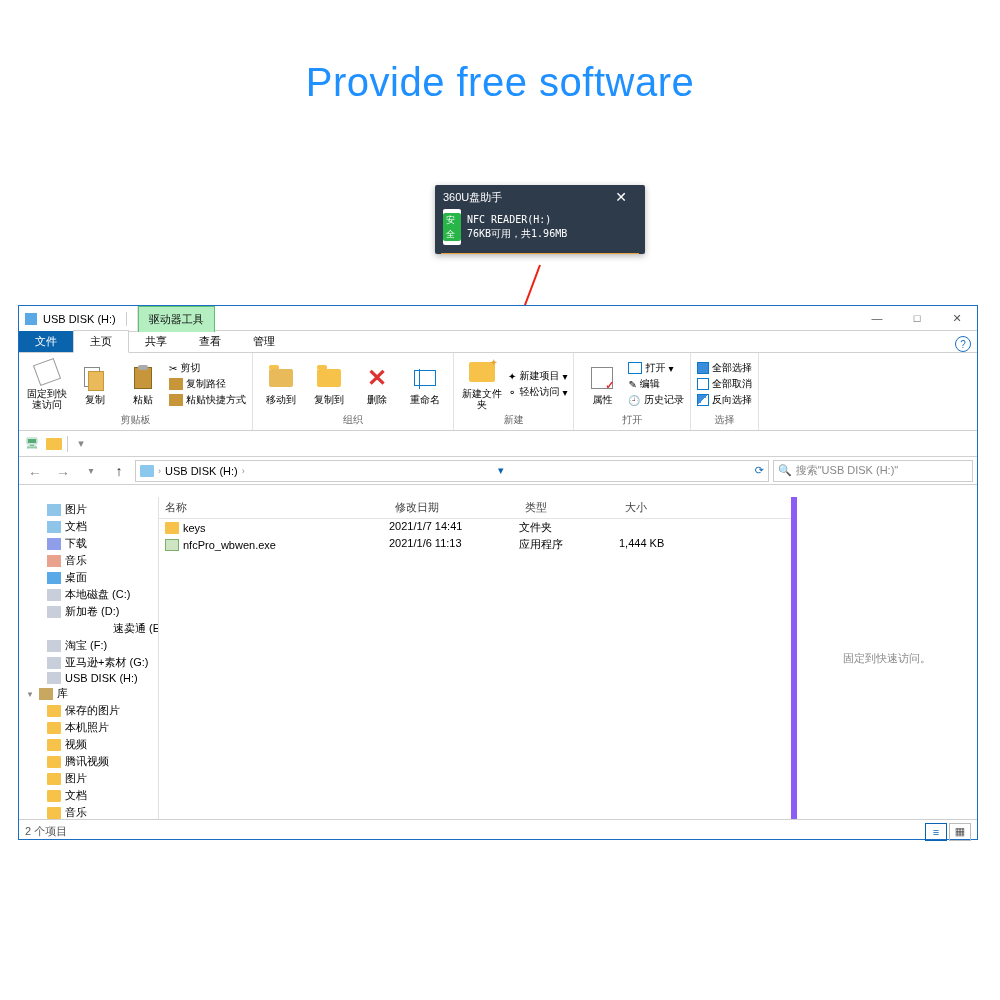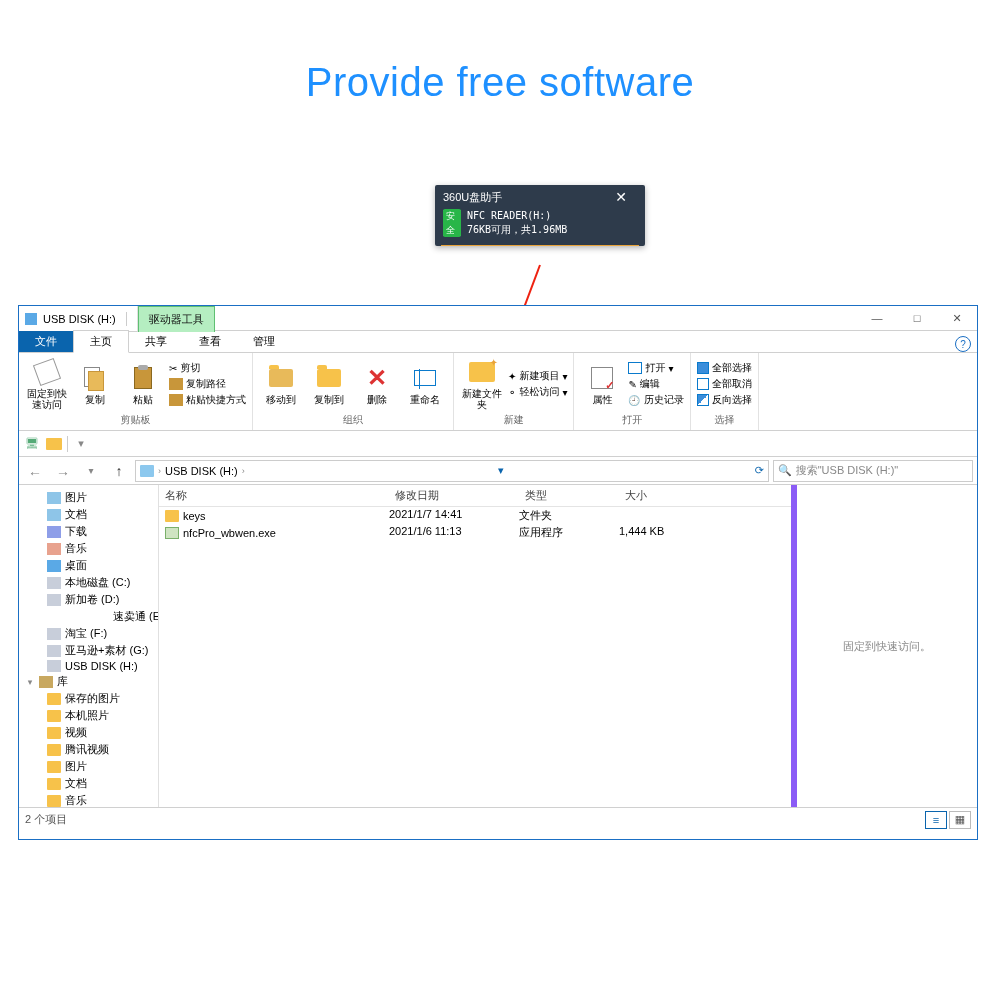--- a/index.html
+++ b/index.html
@@ -4,21 +4,21 @@
 <style>
   * { box-sizing: border-box; margin: 0; padding: 0; }
   body { font-family: "Segoe UI", "Microsoft YaHei", sans-serif; font-size: 11px; background: #fff; width: 1000px; height: 1000px; position: relative; }
   .headline { position: absolute; top: 60px; width: 100%; text-align: center; font-size: 40px; color: #1E90FF; font-weight: 400; letter-spacing: 0.5px; }
 
   
   .popup { position: absolute; top: 185px; left: 435px; width: 210px; background: #2e3b4b; color: #fff; border-radius: 2px; font-size: 11px; box-shadow: 0 2px 6px rgba(0,0,0,.3); }
   .popup-head { display:flex; justify-content:space-between; align-items:center; padding: 4px 18px 2px 8px; }
   .popup-close { color:#fff; font-size:14px; cursor:pointer; }
   .popup-body { display:flex; gap:6px; padding: 2px 8px 8px 8px; align-items:center; }
-  .popup-icon { width:18px; height:26px; background:#fff; border-radius:2px; display:flex; align-items:center; justify-content:center; position:relative; }
+  .popup-icon { width:18px; height:36px; background:#fff; border-radius:2px; display:flex; align-items:center; justify-content:center; position:relative; }
   .popup-badge { background:#28b648; color:#fff; font-size:9px; padding: 0 3px; border-radius:2px; line-height:14px; }
   .popup-lines { font-family: "SimSun", monospace; font-size:10px; line-height:14px; }
   .popup-sep { height:1px; background:#e8a33a; margin: 0 6px; }
   .popup-acts { display:flex; justify-content:space-around; padding:4px 4px; border-top:1px solid #3a4758; }
   .popup-acts span { cursor:pointer; color:#cfd6de; }
 
   
   .arrow { position:absolute; top:255px; left:455px; width:100px; height:220px; pointer-events:none; }
 
   
@@ -76,21 +76,21 @@
   .navbtn { width:24px; height:24px; display:flex; align-items:center; justify-content:center; color:#888; cursor:pointer; font-size:14px;}
   .navbtn.enabled { color:#333; }
   .crumb { flex:1; height:22px; border:1px solid #ccc; display:flex; align-items:center; padding:0 4px; gap:2px; }
   .crumb span { font-size:11px; }
   .crumb .chev { color:#888; font-size:9px; padding:0 2px;}
   .crumb .dicon { width:14px; height:12px; background:#8cc8ee; display:inline-block; border-radius:1px;}
   .crumb .refresh { margin-left:auto; color:#0a64ad; cursor:pointer; }
   .search { width:200px; height:22px; border:1px solid #ccc; display:flex; align-items:center; padding:0 4px; color:#888; cursor:text; gap:4px;}
   .search .mag { color:#888; }
 
-  .body { display:flex; height:322px; }
+  .body { display:flex; height:322px;margin-top:12px; }
   .nav { width:140px; border-right:1px solid #e0e0e0; overflow:hidden; padding:4px 2px; }
   .nav-item { display:flex; align-items:center; gap:4px; padding:1px 0; font-size:11px; cursor:pointer; white-space:nowrap; }
   .nav-item .tw { width:10px; text-align:center; color:#888; font-size:9px; }
   .nav-item .ni { width:14px; height:12px; }
   .ni-fld { background:#f7c24a; border-radius:1px;}
   .ni-doc { background:#8ec5e8; }
   .ni-dl { background:#8e9ee8; }
   .ni-mus { background:#e8a28e; }
   .ni-dsk { background:#5aa9e6; }
   .ni-drv { background:#c8ceda; }

